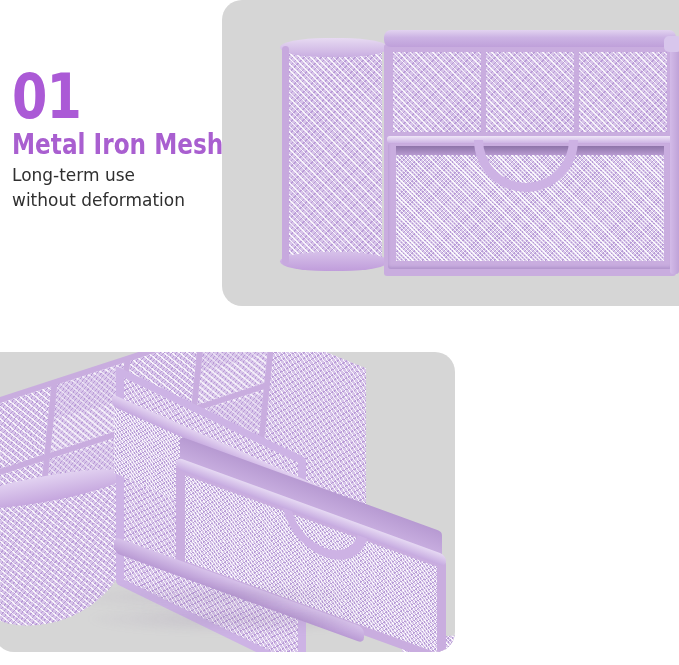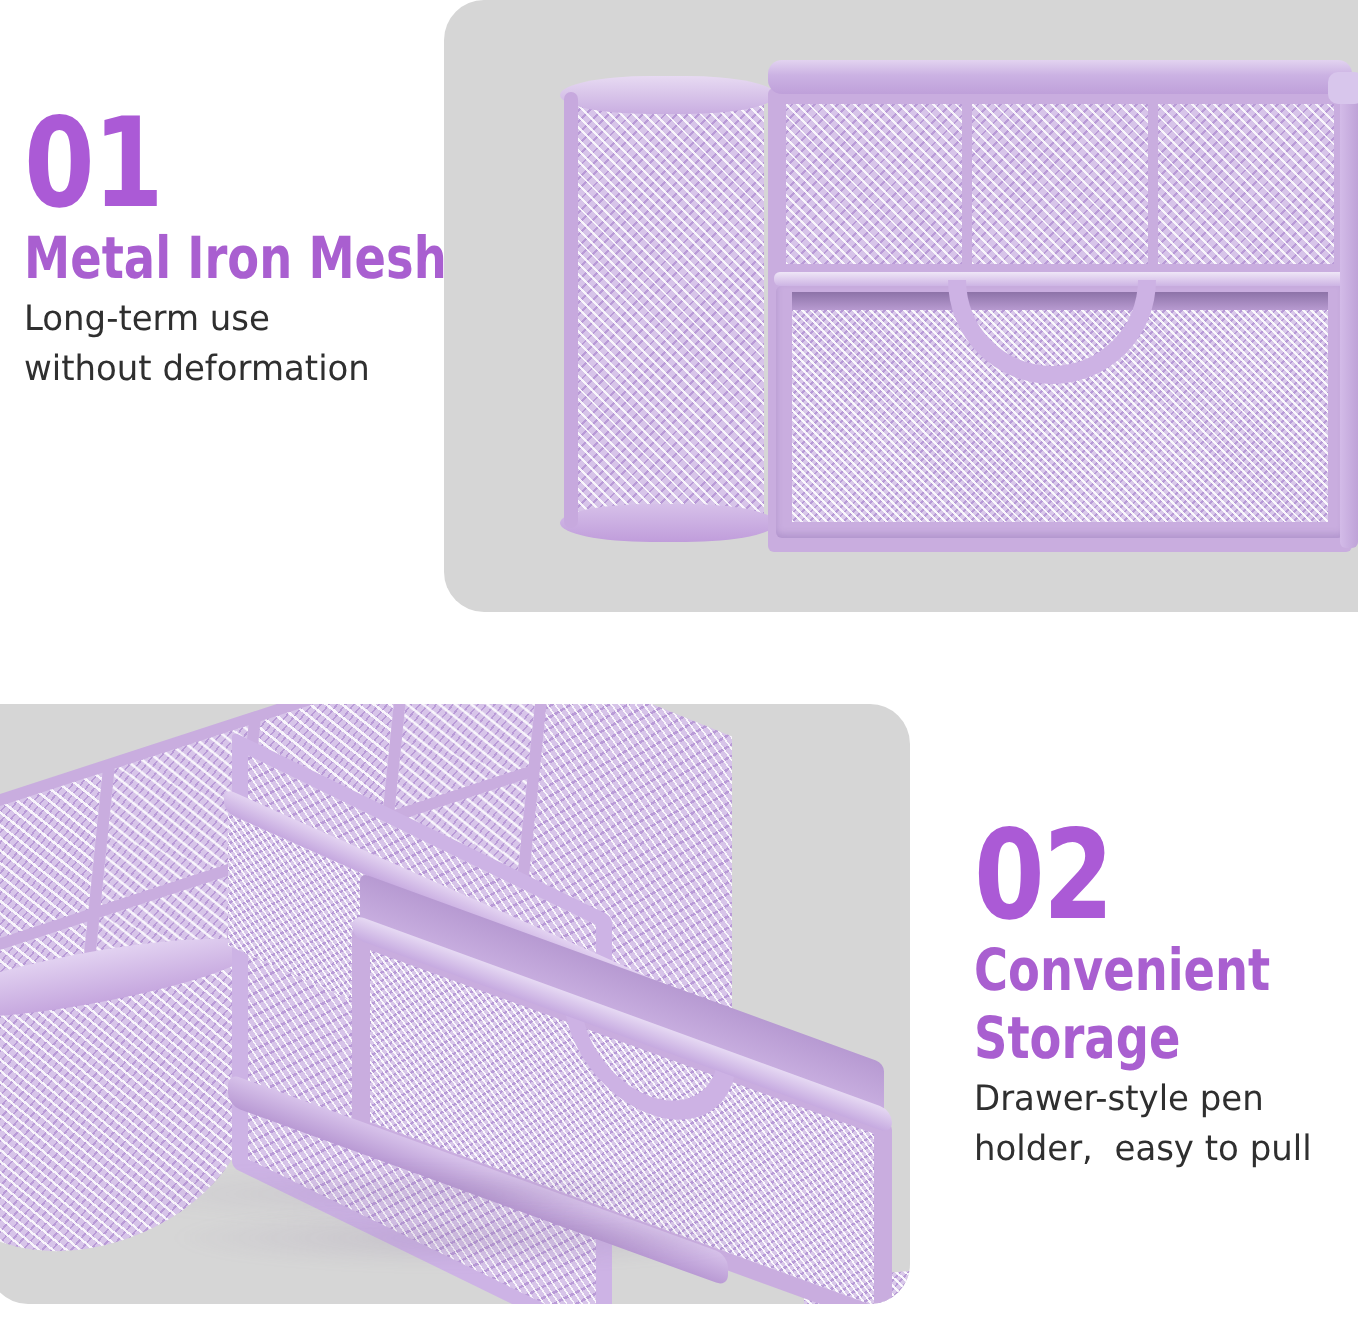--- a/index.html
+++ b/index.html
@@ -20,21 +20,21 @@
   #panel-top{
     left:222px;top:0px;width:457px;height:306px;
     border-radius:20px 0 0 20px;
   }
   #panel-bottom{
     left:-6px;top:352px;width:461px;height:300px;
     border-radius:0 20px 20px 20px;
   }
 
   
-  .textblock{position:absolute;}
+  .textblock{position:absolute;margin-top:15px;}
   #text-01{left:12px;top:52px;width:205px;}
   #text-02{left:487px;top:408px;width:190px;}
 
   .bignum{
     font-family:"DejaVu Sans","Liberation Sans",sans-serif;
     font-weight:bold;
     font-size:62px;
     line-height:60px;
     letter-spacing:-1px;
     color:#ab5ad6;
@@ -356,23 +356,14 @@
 
   <div class="textblock" id="text-01">
     <div class="bignum">01</div>
     <div class="heading">Metal Iron Mesh</div>
     <div class="body">
       <span>Long-term use</span>
       <span>without deformation</span>
     </div>
   </div>
 
-  <div class="textblock" id="text-02">
-    <div class="bignum">02</div>
-    <div class="heading">Convenient</div>
-    <div class="heading">Storage</div>
-    <div class="body">
-      <span>Drawer-style pen</span>
-      <span>holder,  easy to pull</span>
-    </div>
-  </div>
 
 </div>
 
 </body></html>

